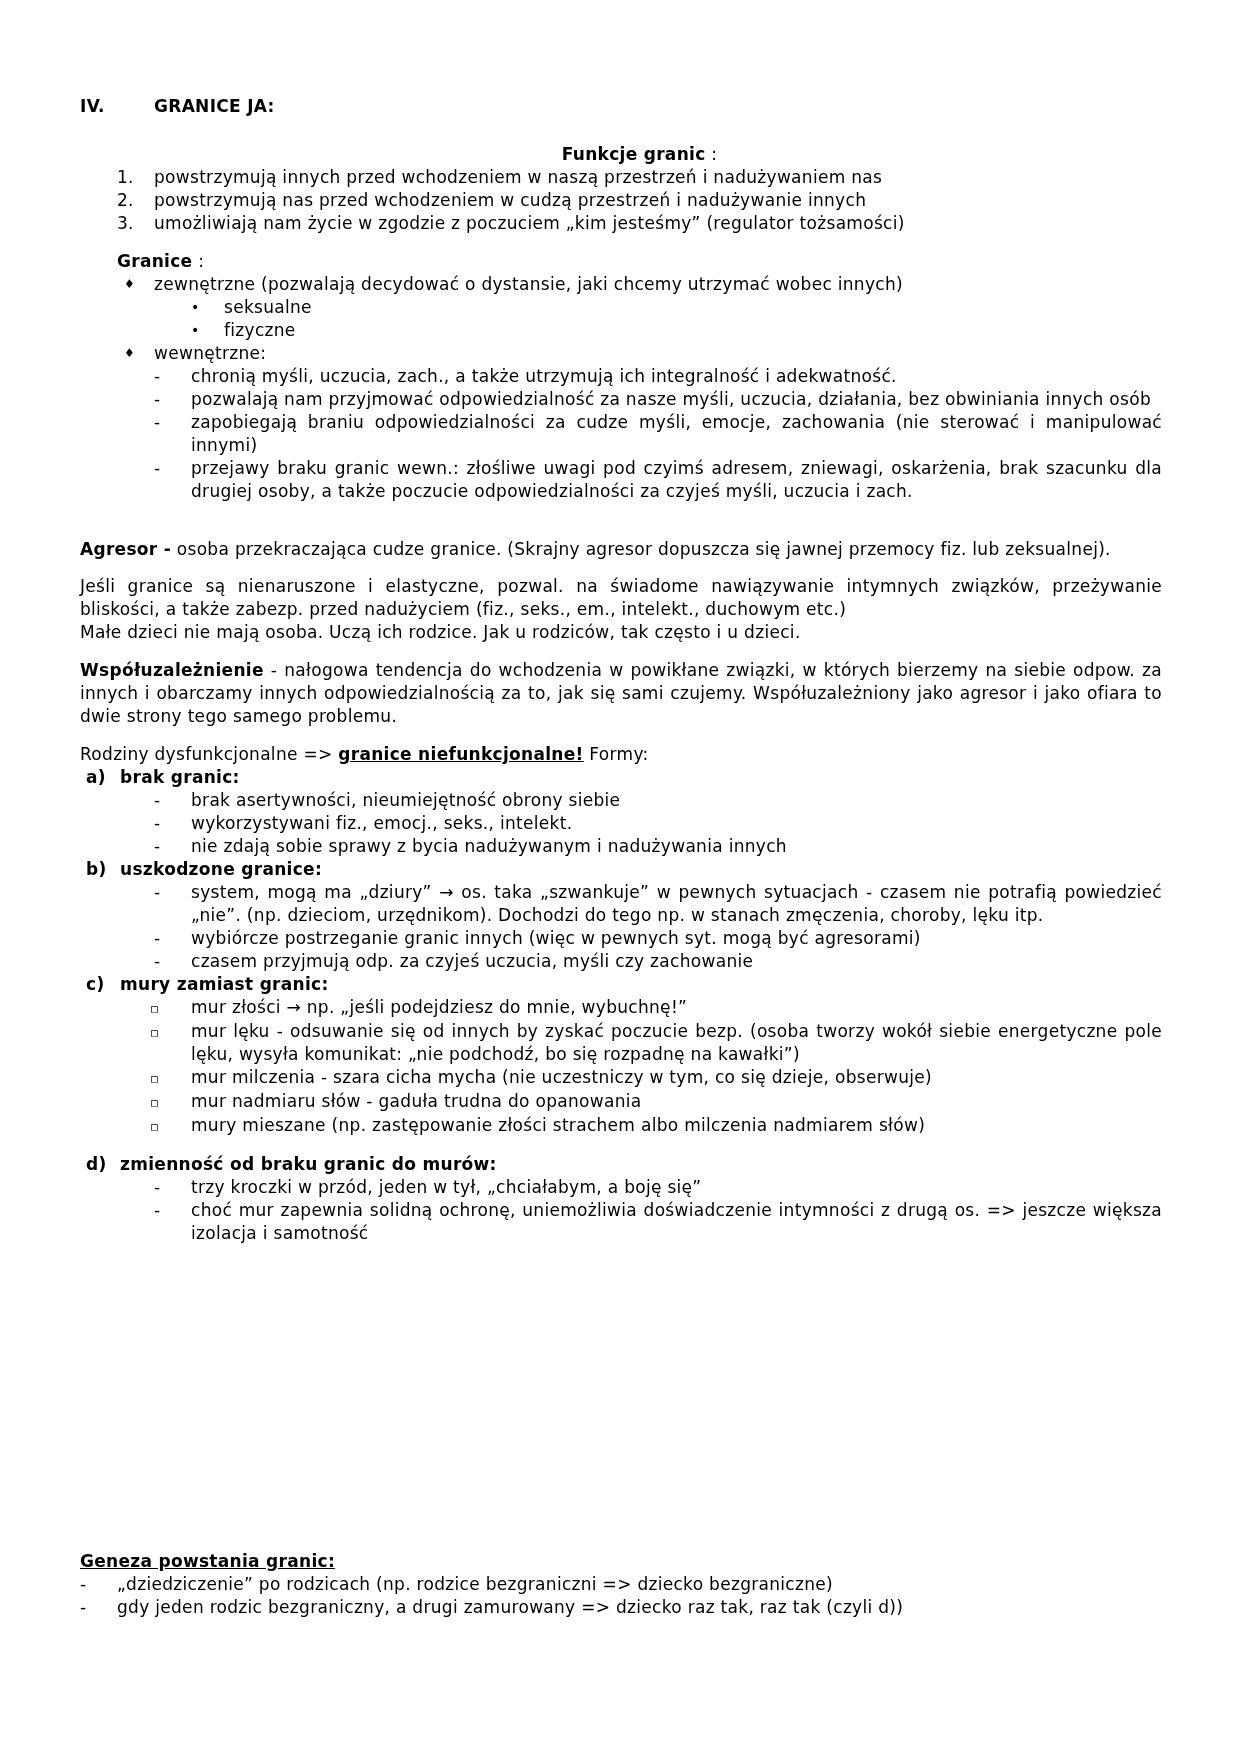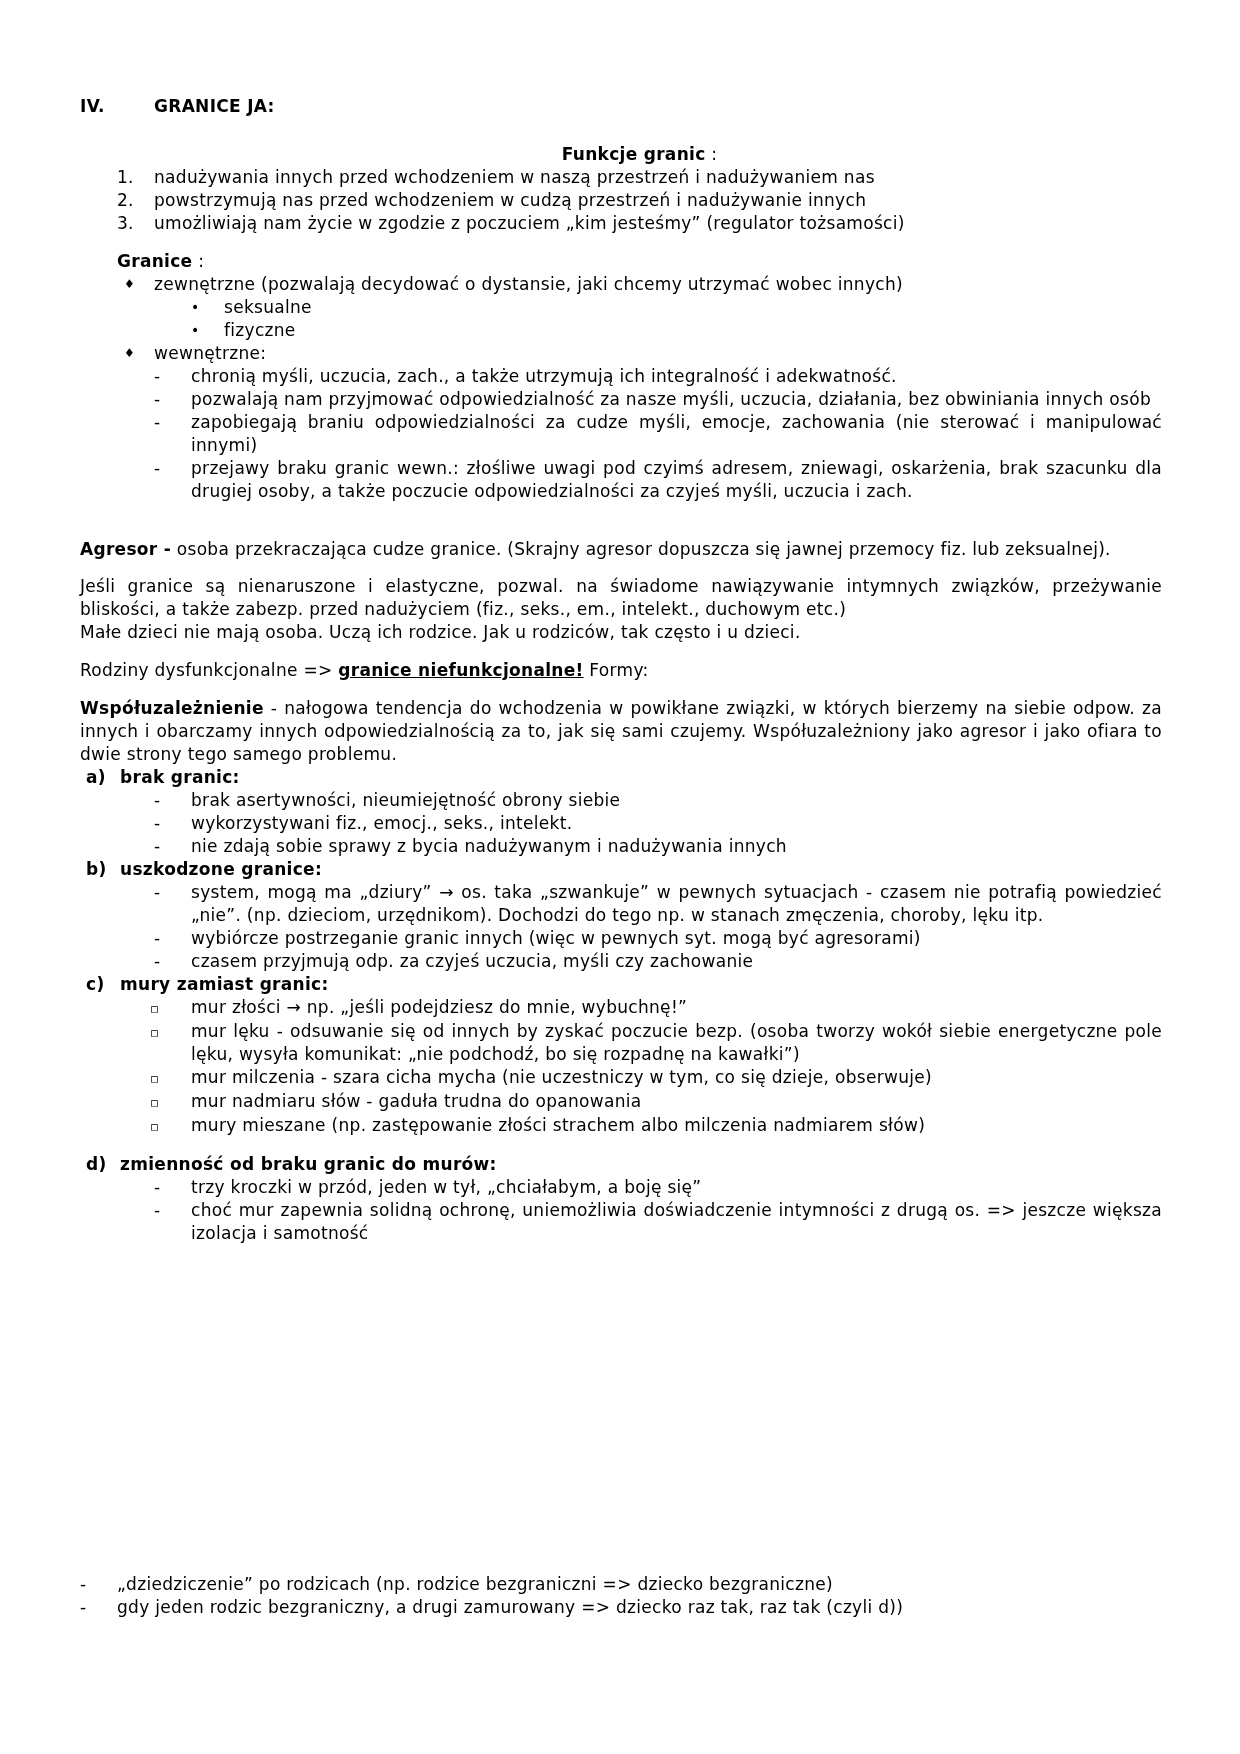--- a/index.html
+++ b/index.html
@@ -58,21 +58,21 @@
 
   <div class="row b">
     <span class="h-num">IV.</span>
     <span class="txt">GRANICE JA:</span>
   </div>
 
   <p class="ind1 mt25"><span class="b">Funkcje granic</span><span> :</span></p>
 
   <div class="row num-row">
     <span class="num-col">1.</span>
-    <span class="txt">nadużywania innych przed wchodzeniem w naszą przestrzeń i nadużywaniem nas</span>
+    <span class="txt">powstrzymują innych przed wchodzeniem w naszą przestrzeń i nadużywaniem nas</span>
   </div>
   <div class="row num-row">
     <span class="num-col">2.</span>
     <span class="txt">powstrzymują nas przed wchodzeniem w cudzą przestrzeń i nadużywanie innych</span>
   </div>
   <div class="row num-row">
     <span class="num-col">3.</span>
     <span class="txt">umożliwiają nam życie w zgodzie z poczuciem „kim jesteśmy” (regulator tożsamości)</span>
   </div>
 
@@ -114,26 +114,26 @@
   <p class="mt12 just">
     <br>
     <span class="b">Agresor -</span><span> osoba przekraczająca cudze granice. (Skrajny agresor dopuszcza się jawnej przemocy fiz. lub zeksualnej).</span>
   </p>
 
   <p class="mt14 just">
     <span>Jeśli granice są nienaruszone i elastyczne, pozwal. na świadome nawiązywanie intymnych związków, przeżywanie bliskości, a także zabezp. przed nadużyciem (fiz., seks., em., intelekt., duchowym etc.)</span><br>
     <span>Małe dzieci nie mają osoba. Uczą ich rodzice. Jak u rodziców, tak często i u dzieci.</span>
   </p>
 
+  <p class="mt15 just">
+    <span class="b">Współuzależnienie</span><span> - nałogowa tendencja do wchodzenia w powikłane związki, w których bierzemy na siebie odpow. za innych i obarczamy innych odpowiedzialnością za to, jak się sami czujemy. Współuzależniony jako agresor i jako ofiara to dwie strony tego samego problemu.</span>
+  </p>
+
   <p class="mt15">
     <span>Rodziny dysfunkcjonalne =&gt; </span><span class="b u">granice niefunkcjonalne!</span><span> Formy:</span>
-  </p>
-
-  <p class="mt15 just">
-    <span class="b">Współuzależnienie</span><span> - nałogowa tendencja do wchodzenia w powikłane związki, w których bierzemy na siebie odpow. za innych i obarczamy innych odpowiedzialnością za to, jak się sami czujemy. Współuzależniony jako agresor i jako ofiara to dwie strony tego samego problemu.</span>
   </p>
 
   <div class="row let-row b">
     <span class="let-col">a)</span>
     <span class="txt">brak granic:</span>
   </div>
   <div class="row dash-row">
     <span class="dash-col">-</span>
     <span class="txt">brak asertywności, nieumiejętność obrony siebie</span>
   </div>
@@ -195,20 +195,21 @@
   <div class="row dash-row">
     <span class="dash-col">-</span>
     <span class="txt">trzy kroczki w przód, jeden w tył, „chciałabym, a boję się”</span>
   </div>
   <div class="row dash-row">
     <span class="dash-col">-</span>
     <span class="txt just">choć mur zapewnia solidną ochronę, uniemożliwia doświadczenie intymności z drugą os. =&gt; jeszcze większa izolacja i samotność</span>
   </div>
 
   <div class="geneza">
+    <p class="b u">Geneza powstania granic:</p>
     <div class="row">
       <span class="gdash-col">-</span>
       <span class="txt">„dziedziczenie” po rodzicach (np. rodzice bezgraniczni =&gt; dziecko bezgraniczne)</span>
     </div>
     <div class="row">
       <span class="gdash-col">-</span>
       <span class="txt">gdy jeden rodzic bezgraniczny, a drugi zamurowany =&gt; dziecko raz tak, raz tak (czyli d))</span>
     </div>
   </div>
 

